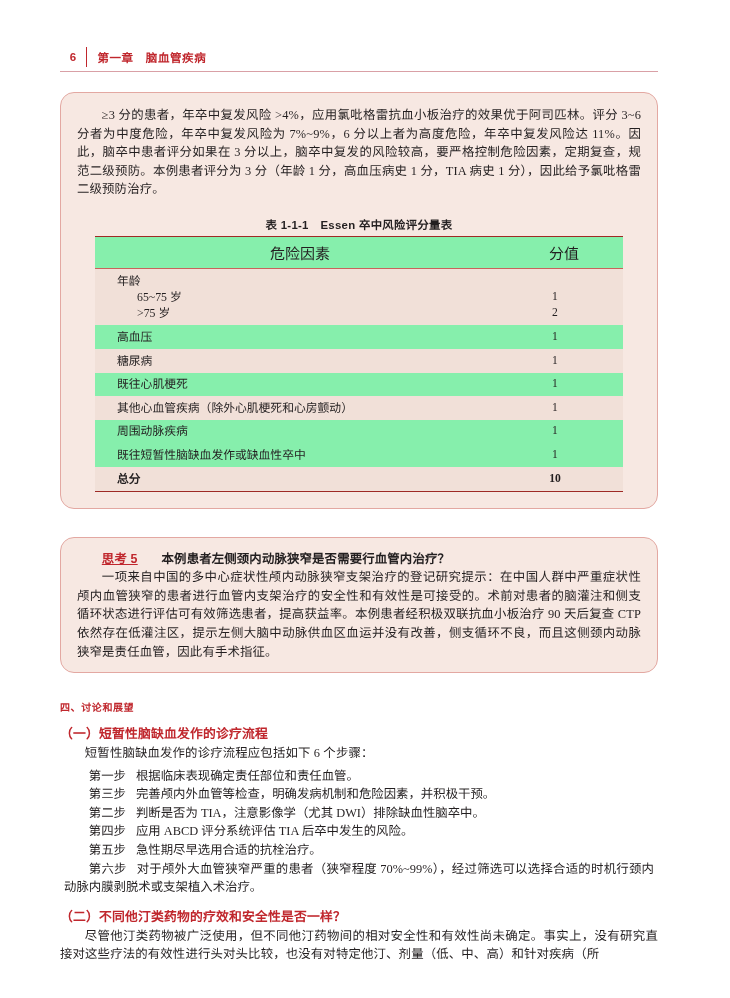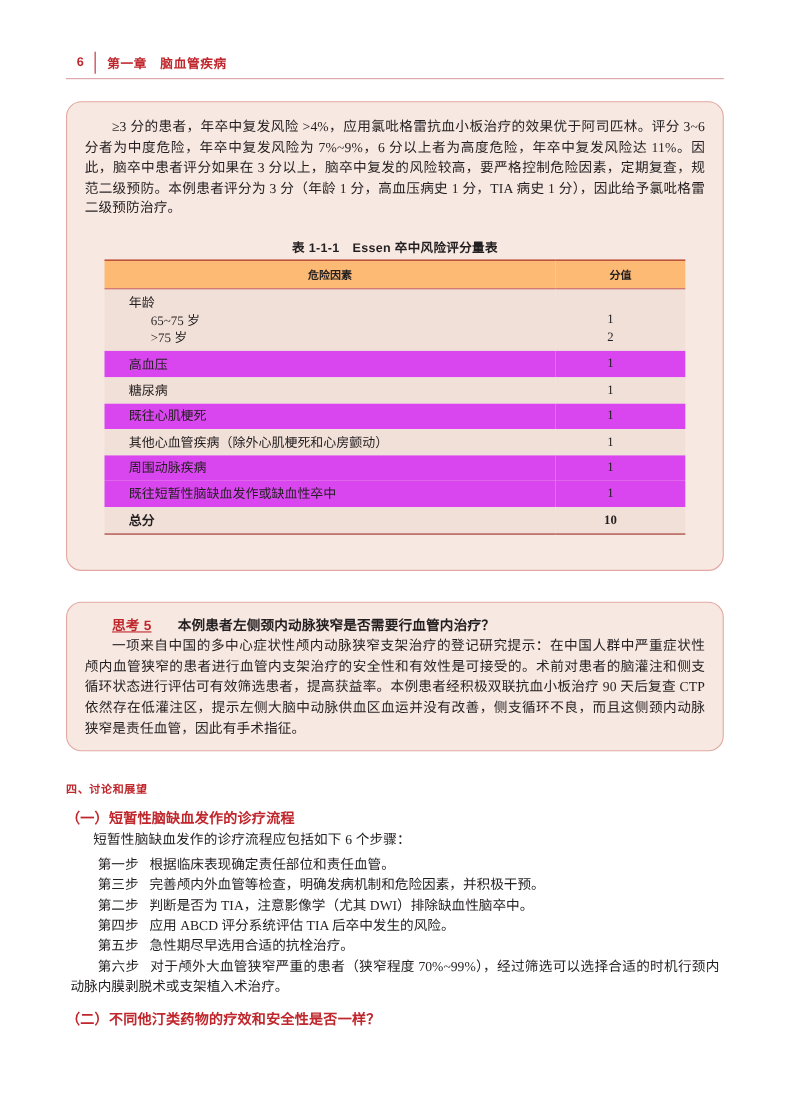--- a/index.html
+++ b/index.html
@@ -86,61 +86,61 @@
     letter-spacing: 0.2px;
     text-decoration: underline;
   }
   .think-q {
     font-weight: bold;
     font-size: 12.4px;
   }
   .think-head { margin: 0 0 0 0; text-indent: 2em; }
 
   
-  .table-wrap { margin: 17px 18px 20px 18px; }
+  .table-wrap { margin: 17px 18px 4px 18px; }
   .table-caption {
     text-align: center;
     font-family: "Liberation Sans", sans-serif;
     font-weight: bold;
     font-size: 11.4px;
     color: #231f20;
     margin-bottom: 4px;
     letter-spacing: 0.3px;
   }
   table.score {
     width: 100%;
     border-collapse: collapse;
     font-size: 11.8px;
   }
   table.score thead th {
-    background: #fdba74;
-    font-family: "Liberation Sans", sans-serif;
-    font-weight: bold;
-    font-size: 10px;
+    background: #86efac;
+    font-family: "Liberation Sans", sans-serif;
+    font-weight: normal;
+    font-size: 15px;
     padding: 5px 0 5px 0;
     border-top: 1.8px solid #9e2a25;
     border-bottom: 1.4px solid #c9635c;
     color: #231f20;
   }
   table.score th.factor { text-align: center; }
   table.score th.value  { text-align: center; width: 118px; }
 
   table.score td {
     padding: 3.6px 0 3.6px 22px;
     line-height: 16.4px;
     vertical-align: middle;
   }
   table.score td.val {
     text-align: center;
     padding-left: 0;
     padding-right: 18px;
     font-size: 11.6px;
   }
   tr.light td { background: #f1e0d8; }
-  tr.dark  td { background: #d946ef; }
+  tr.dark  td { background: #86efac; }
   tr.total td {
     background: #f1e0d8;
     border-bottom: 1.8px solid #9e2a25;
     font-weight: bold;
   }
   td .sub1 { display: block; padding-left: 20px; }
 
   
   h2.sec {
     font-family: "Liberation Sans", sans-serif;
@@ -267,14 +267,15 @@
     </p>
     <p class="step-line">
       <span class="step-no">第五步</span><span>急性期尽早选用合适的抗栓治疗。</span>
     </p>
     <p class="step-line">
       <span class="step-no">第六步</span><span>对于颅外大血管狭窄严重的患者（狭窄程度 70%~99%），经过筛选可以选择合适的时机行颈内动脉内膜剥脱术或支架植入术治疗。</span>
     </p>
   </div>
 
   <h3 class="subsec">（二）不同他汀类药物的疗效和安全性是否一样？</h3>
+  <p class="body indent">尽管他汀类药物被广泛使用，但不同他汀药物间的相对安全性和有效性尚未确定。事实上，没有研究直接对这些疗法的有效性进行头对头比较，也没有对特定他汀、剂量（低、中、高）和针对疾病（所</p>
 
 </div>
 
 </body></html>

